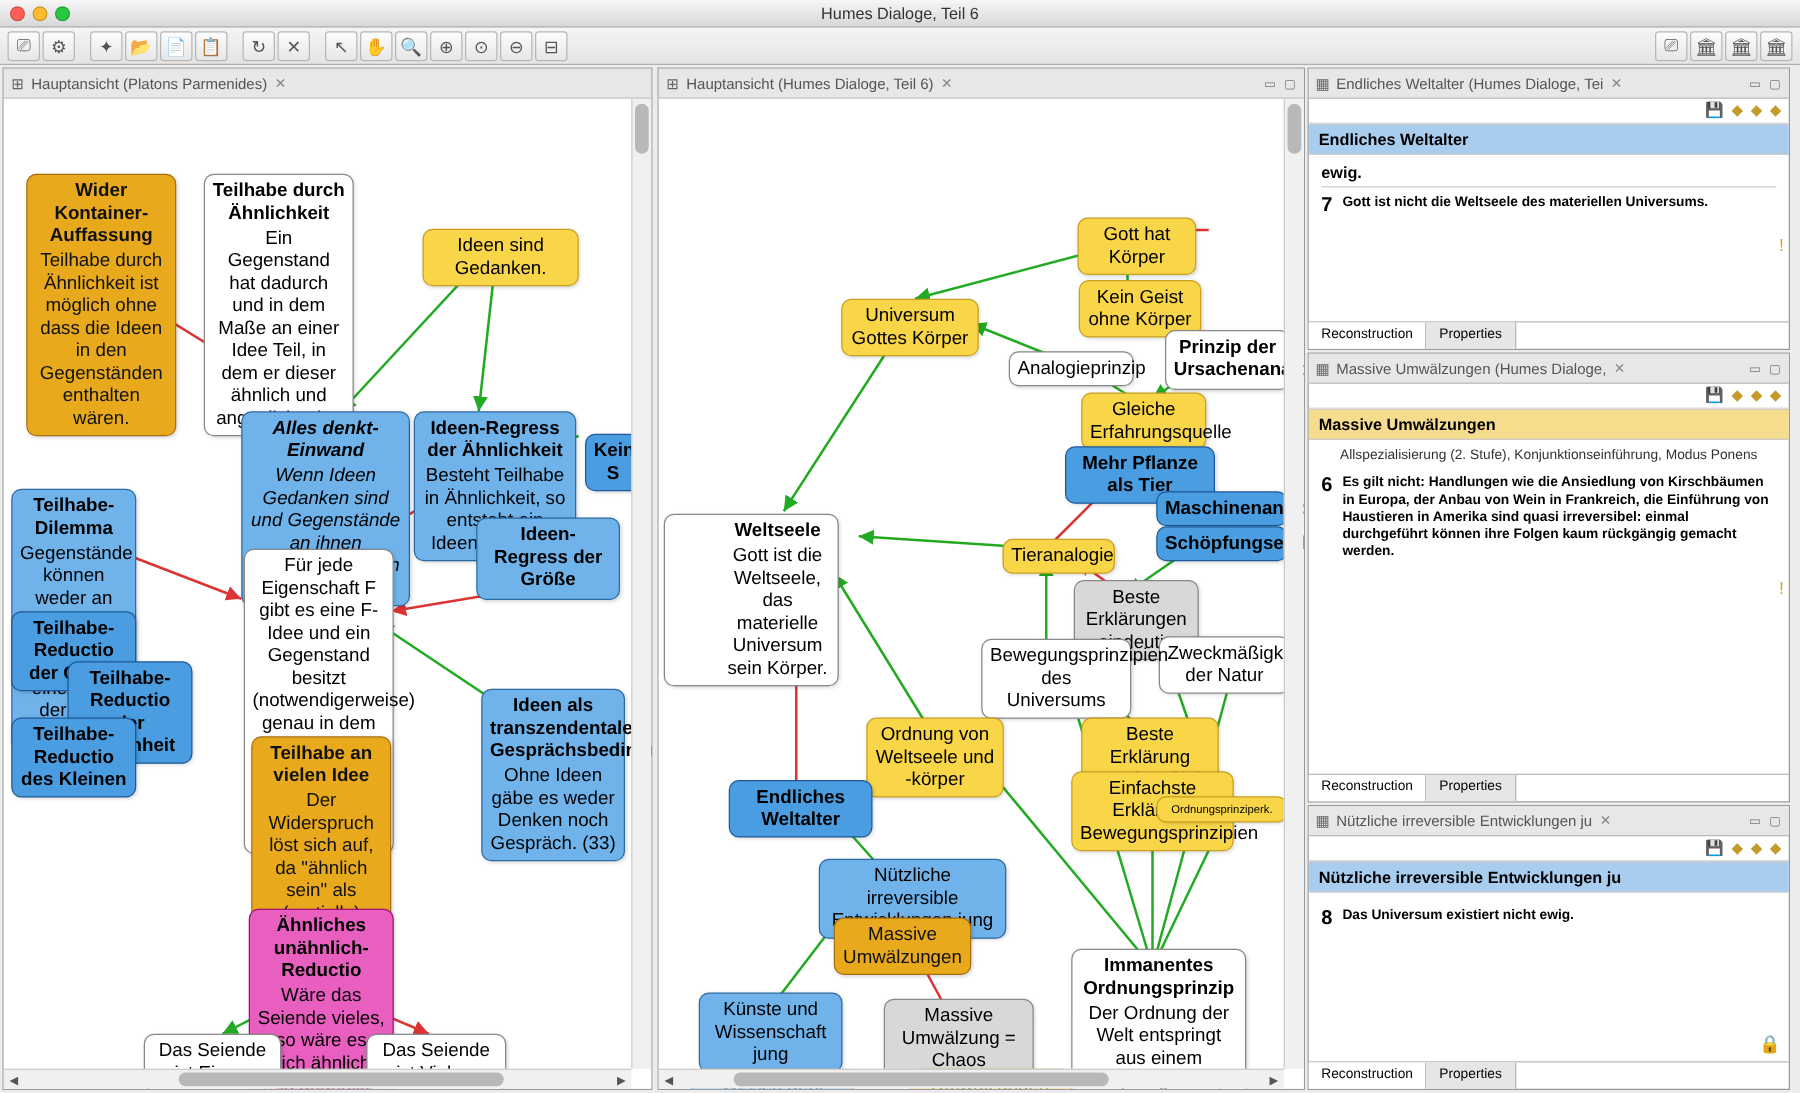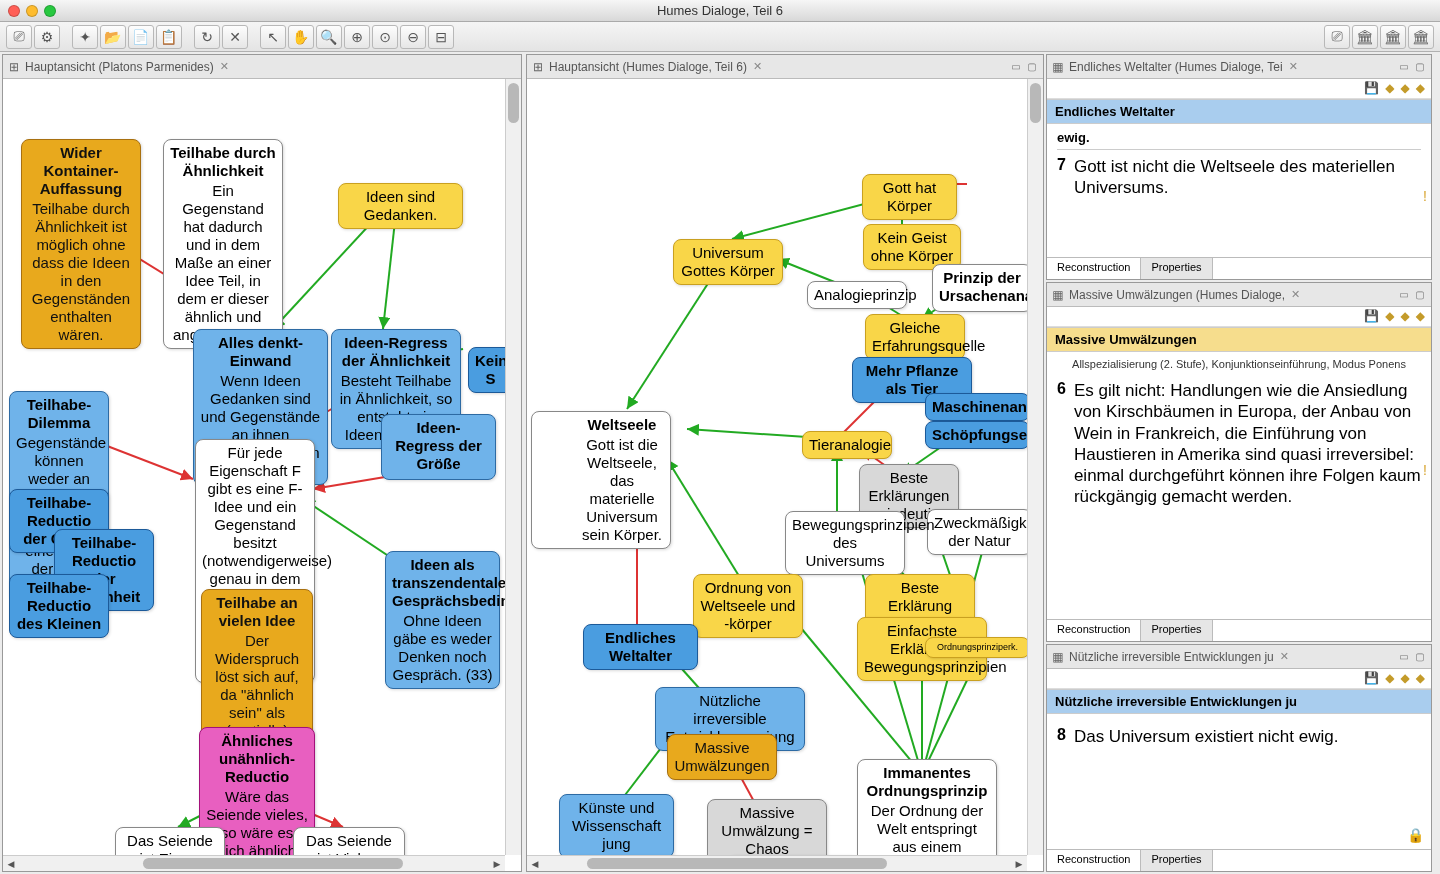--- a/index.html
+++ b/index.html
@@ -41,21 +41,21 @@
 svg.edges { position: absolute; inset: 0; width: 100%; height: 100%; pointer-events: none; }
 
 .rpanel { border: 1px solid #999; background: #fff; display: flex; flex-direction: column; flex: 1; }
 .ractions { height: 20px; display: flex; justify-content: flex-end; gap: 6px; padding: 2px 6px; border-bottom: 1px solid #ddd; }
 .ractions span { font-size: 12px; color: #c49b2a; cursor:pointer; }
 .rheader { padding: 4px 8px; font-weight: bold; font-size: 13px; border-top: 1px solid #ccc; border-bottom: 1px solid #ccc; }
 .rheader.blueh { background: #a9cdee; } .rheader.yelh { background: #f6dd8d; }
 .rbody { flex: 1; padding: 6px 10px; overflow: hidden; position: relative; font-size: 12px; }
 .rnum { display: flex; gap: 8px; align-items: flex-start; margin-top: 6px;}
 .rnum .num { font-size: 16px; font-weight: bold; }
-.rnum .txt { font-weight: normal; font-size: 17px; line-height: 1.25; }
+.rnum .txt { font-weight: bold; font-size: 11px; line-height: 1.25; }
 .rsub { color: #333; font-size: 11px; text-align: center; }
 .rftabs { height: 22px; border-top: 1px solid #bbb; display: flex; }
 .rftab { padding: 3px 10px; border-right: 1px solid #bbb; background: #e6e6e6; font-size: 11px; cursor: pointer; }
 .rftab.active { background: #fff; }
 .lock { position:absolute; right:6px; bottom:6px; font-size:14px; color:#888; }
 .excl { position:absolute; right:4px; font-size:14px; color:#d8a530; }
 hr.sep { border:none; border-top:1px solid #ccc; margin:4px 0; }
 </style>
 </head>
 <body>
@@ -127,21 +127,21 @@
       <line x1="250" y1="610" x2="250" y2="650" stroke="#d33" stroke-width="2" marker-end="url(#ar)"></line>
       <line x1="250" y1="710" x2="175" y2="748" stroke="#2a2" stroke-width="2" marker-end="url(#ar)"></line>
       <line x1="250" y1="710" x2="340" y2="748" stroke="#d33" stroke-width="2" marker-end="url(#ar)"></line>
       <line x1="215" y1="755" x2="295" y2="755" stroke="#d33" stroke-width="2" marker-end="url(#ar)"></line>
       <line x1="295" y1="762" x2="215" y2="762" stroke="#d33" stroke-width="2" marker-end="url(#ar)"></line>
     </svg>
 
     <div class="node orange" style="left:18px; top:60px; width:120px;"><span class="ntitle">Wider Kontainer-Auffassung</span><span>Teilhabe durch Ähnlichkeit ist möglich ohne dass die Ideen in den Gegenständen enthalten wären.</span></div>
     <div class="node white" style="left:160px; top:60px; width:120px;"><span class="ntitle">Teilhabe durch Ähnlichkeit</span><span>Ein Gegenstand hat dadurch und in dem Maße an einer Idee Teil, in dem er dieser ähnlich und angeglichet ist.</span></div>
     <div class="node yellow" style="left:335px; top:104px; width:125px;"><span>Ideen sind Gedanken.</span></div>
-    <div class="node blue" style="left:190px; top:250px; width:135px;"><span class="ntitle">Alles denkt-Einwand</span><span>Wenn Ideen Gedanken sind und Gegenstände an ihnen teilhaben, denken sie also.</span></div>
+    <div class="node blue" style="left:190px; top:250px; width:135px;font-style:italic;"><span class="ntitle">Alles denkt-Einwand</span><span>Wenn Ideen Gedanken sind und Gegenstände an ihnen teilhaben, denken sie also.</span></div>
     <div class="node blue" style="left:328px; top:250px; width:130px;"><span class="ntitle">Ideen-Regress der Ähnlichkeit</span><span>Besteht Teilhabe in Ähnlichkeit, so entsteht ein Ideen-Regress.</span></div>
     <div class="node bluebold" style="left:465px; top:268px; width:45px;"><span>Keine S</span></div>
     <div class="node blue" style="left:6px; top:312px; width:100px;"><span class="ntitle">Teilhabe-Dilemma</span><span>Gegenstände können weder an der ganzen Idee, noch nur an einem Teil der Idee teilhaben.</span></div>
     <div class="node white" style="left:192px; top:360px; width:120px;"><span>Für jede Eigenschaft F gibt es eine F-Idee und ein Gegenstand besitzt (notwendigerweise) genau in dem Maße eine Eigenschaft F, in dem er an der F-Idee teilhat.</span></div>
     <div class="node blue" style="left:378px; top:335px; width:115px;"><span class="ntitle">Ideen-Regress der Größe</span></div>
     <div class="node bluebold" style="left:6px; top:410px; width:100px;"><span>Teilhabe-Reductio der Größe</span></div>
     <div class="node bluebold" style="left:6px; top:450px; width:100px;margin-left:45px;"><span>Teilhabe-Reductio der Gleichheit</span></div>
     <div class="node bluebold" style="left:6px; top:495px; width:100px;"><span>Teilhabe-Reductio des Kleinen</span></div>
     <div class="node blue" style="left:382px; top:472px; width:115px;"><span class="ntitle">Ideen als transzendentale Gesprächsbedingung</span><span>Ohne Ideen gäbe es weder Denken noch Gespräch. (33)</span></div>
     <div class="node orange" style="left:198px; top:510px; width:112px;"><span class="ntitle">Teilhabe an vielen Idee</span><span>Der Widerspruch löst sich auf, da "ähnlich sein" als (partielle) Teilhabe an der Idee der Ähnlichkeit zu analysieren ist. (15)</span></div>

